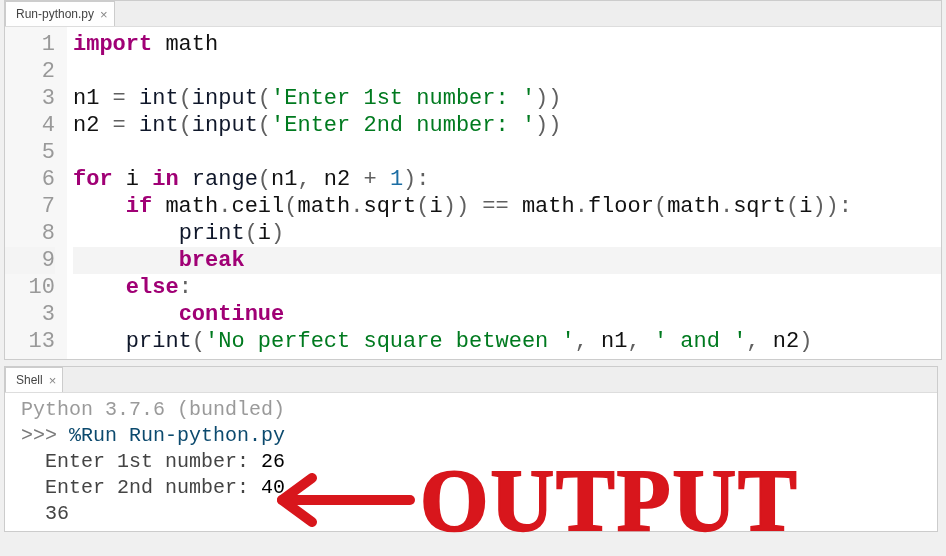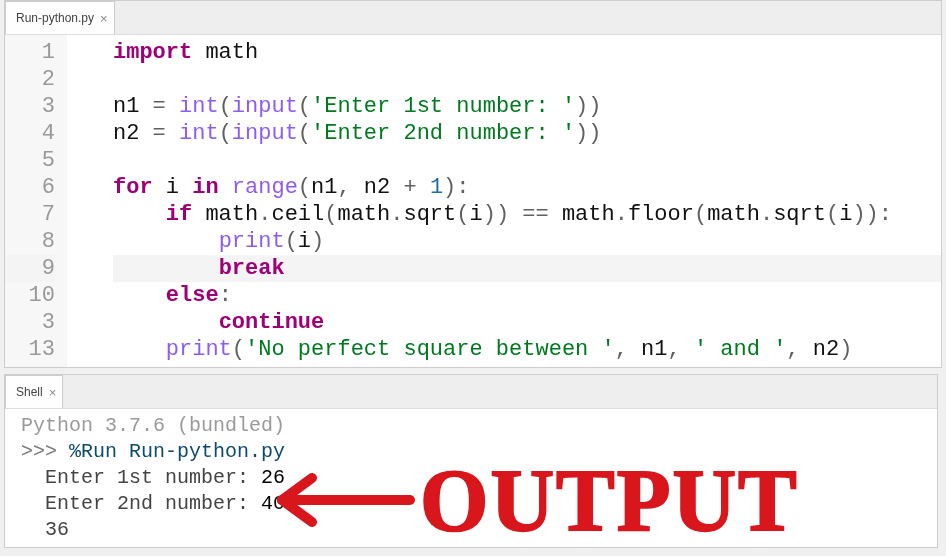--- a/index.html
+++ b/index.html
@@ -12,21 +12,21 @@
   }
   .editor-panel {
     background: #fff;
     border: 1px solid #ccc;
     margin: 0 4px 4px 4px;
   }
   .tab-bar {
     background: #eeeeee;
     border-bottom: 1px solid #ddd;
     display: flex;
-    height: 34px;
+    height: 26px;
     align-items: stretch;
     font-family: "Segoe UI", Tahoma, sans-serif;
     font-size: 12px;
   }
   .tab {
     background: #fefefe;
     border: 1px solid #ccc;
     border-bottom: none;
     padding: 2px 6px 2px 10px;
     display: flex;
@@ -53,30 +53,29 @@
     padding: 4px 12px 4px 0;
     min-width: 62px;
     user-select: none;
   }
   .code-lines {
     padding: 4px 0 4px 6px;
     white-space: pre;
     color: #222;
     flex: 1;
     position: relative;
-    margin-left: 40px;
   }
   .code-lines .line {
     height: 27px;
   }
   .current-line {
     background: #f4f4f4;
   }
   .kw   { color: #a00075; font-weight: bold; }
-  .fn   { color: #8b5cf6; }
+  .fn   { color: #0f172a; }
   .str  { color: #007a1f; }
   .num  { color: #1c6ea4; }
   .op   { color: #606060; }
   .id   { color: #111; }
   .py   { color: #111; }
 
   .shell-panel {
     background: #fff;
     border: 1px solid #ccc;
     margin: 6px 8px 0 4px;

